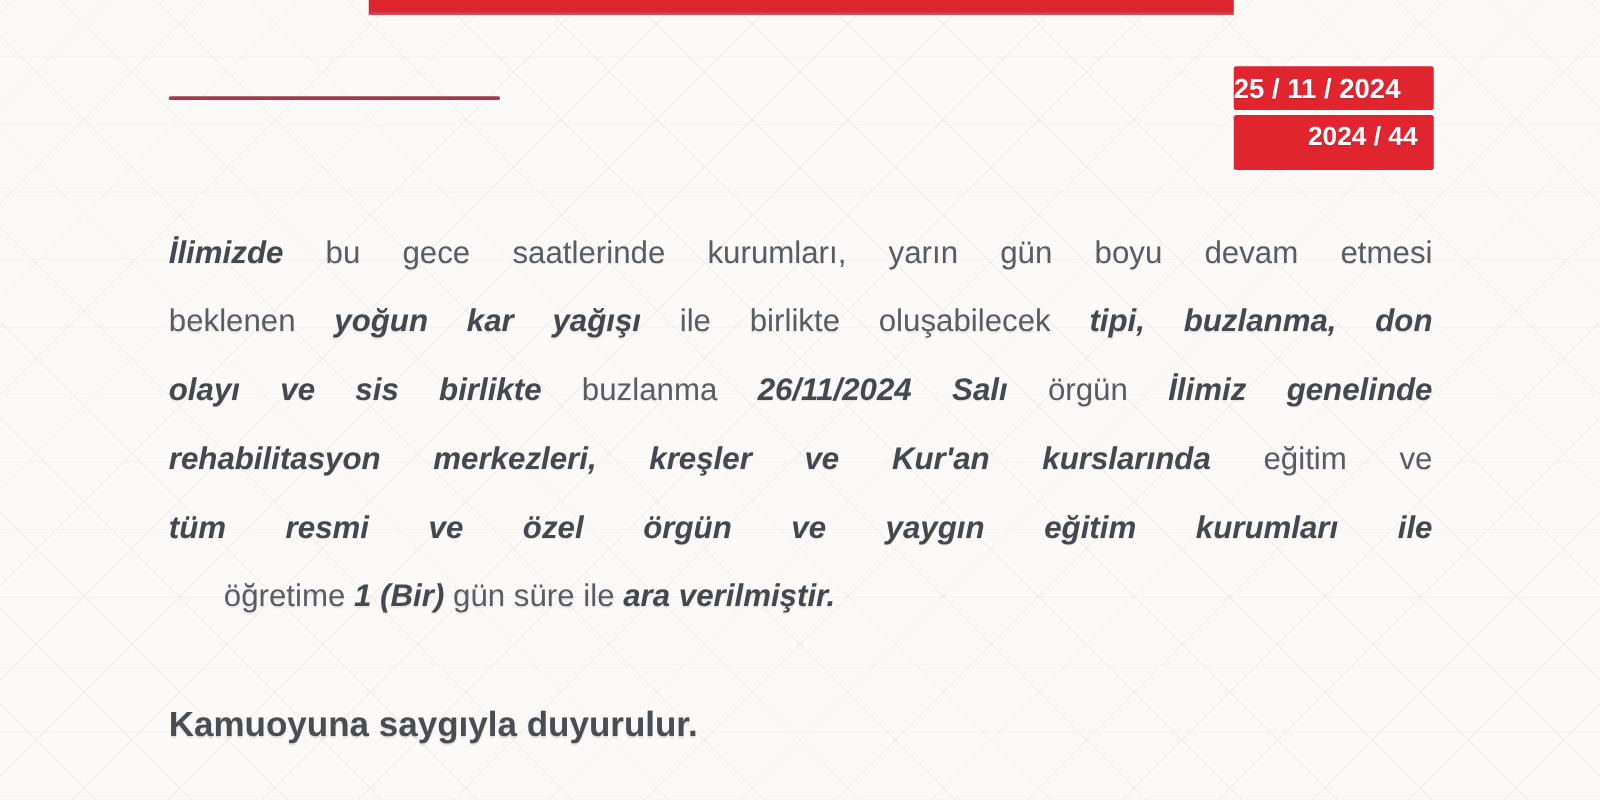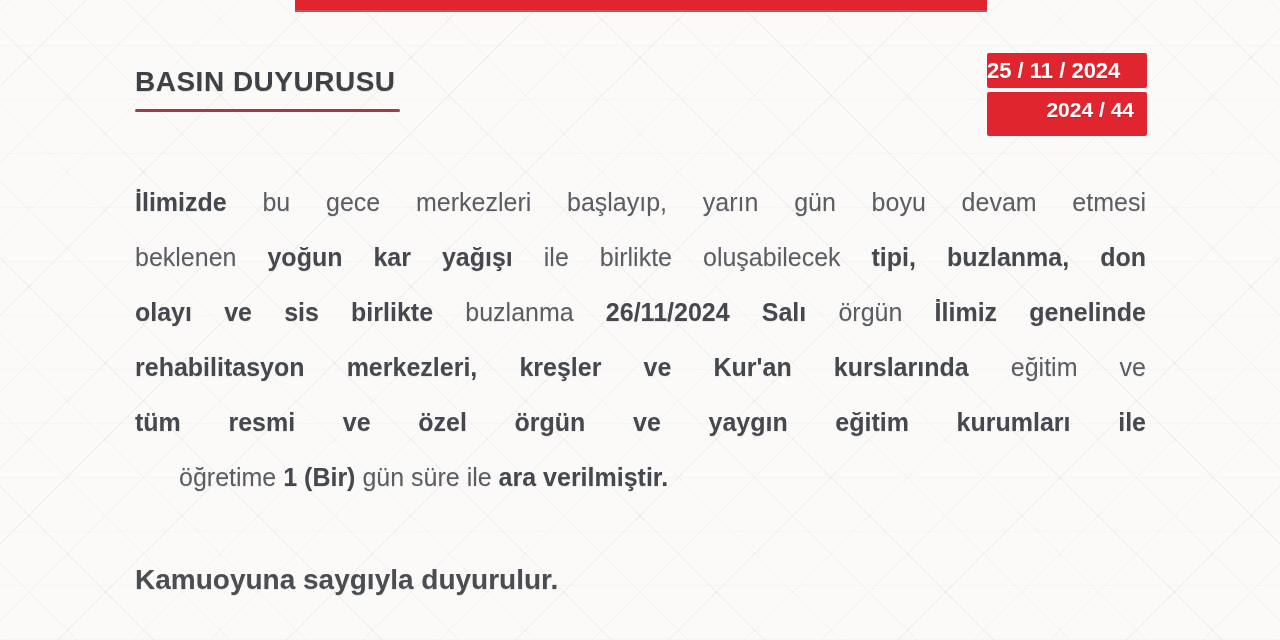--- a/index.html
+++ b/index.html
@@ -102,50 +102,50 @@
     text-shadow: 0 1px 1px rgba(0,0,0,0.08);
   }
   .line.line-last {
     text-align: left;
     text-align-last: left;
     margin-left: 44px;
   }
   .line .b {
     font-weight: 700;
     color: #45484e;
+    font-style: italic;
   }
 
   
   .closing {
     position: absolute;
     left: 135px;
     top: 564px;
     font-size: 28px;
     font-weight: 700;
     color: #4a4d52;
     text-shadow: 0 1px 1px rgba(0,0,0,0.10);
   }
 </style>
 </head>
 <body>
 
 <div class="top-bar"></div>
 
 <div class="title-wrap">
-  <h1 class="page-title">BASIN DUYURUSU</h1>
   <div class="title-underline"></div>
 </div>
 
 <div class="badges">
   <div class="badge badge-date">25 / 11 / 2024</div>
   <div class="badge badge-number">2024 / 44</div>
 </div>
 
 <div class="announcement">
-    <div class="line"><span class="b">İlimizde</span><span> bu gece merkezleri başlayıp, yarın gün boyu devam etmesi</span></div>
+    <div class="line"><span class="b">İlimizde</span><span> bu gece saatlerinde kurumları, yarın gün boyu devam etmesi</span></div>
     <div class="line"><span>beklenen </span><span class="b">yoğun kar yağışı</span><span> ile birlikte oluşabilecek </span><span class="b">tipi, buzlanma, don</span></div>
     <div class="line"><span class="b">olayı ve sis birlikte</span><span> buzlanma </span><span class="b">26/11/2024 Salı</span><span> örgün </span><span class="b">İlimiz genelinde</span></div>
     <div class="line"><span class="b">rehabilitasyon merkezleri, kreşler ve Kur'an kurslarında</span><span> eğitim ve</span></div>
     <div class="line"><span class="b">tüm resmi ve özel örgün ve yaygın eğitim kurumları ile</span></div>
     <div class="line line-last"><span>öğretime </span><span class="b">1 (Bir)</span><span> gün süre ile </span><span class="b">ara verilmiştir.</span></div>
   </div>
 
 <div class="closing">Kamuoyuna saygıyla duyurulur.</div>
 
 </body></html>

